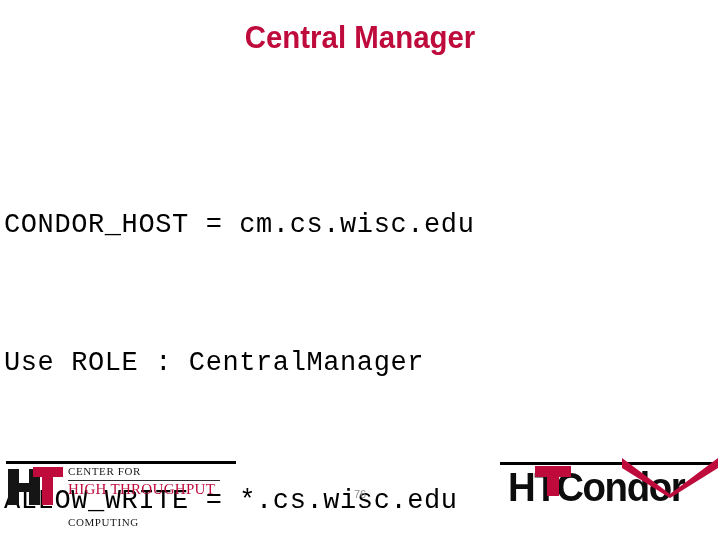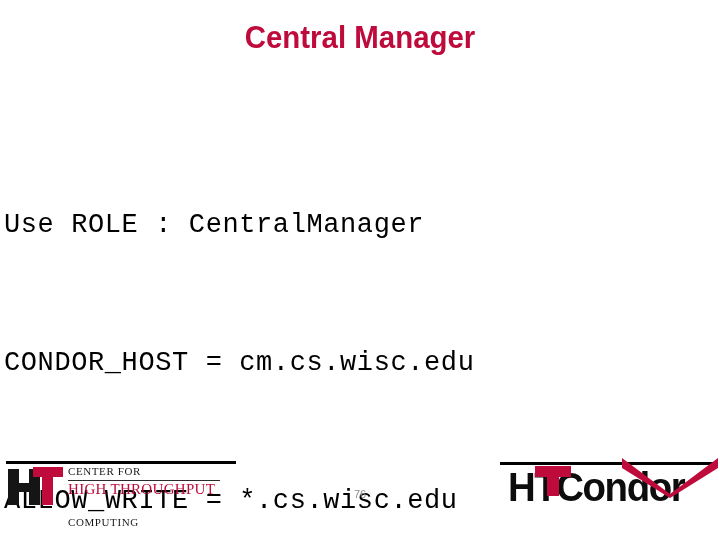--- a/index.html
+++ b/index.html
@@ -222,22 +222,22 @@
   }
 </style>
 </head>
 <body>
 
 <div id="slide">
 
   <div id="slide-title">Central Manager</div>
 
   <div id="code-block">
+    <span class="code-line">CONDOR_HOST = cm.cs.wisc.edu</span>
     <span class="code-line">Use ROLE : CentralManager</span>
-    <span class="code-line">CONDOR_HOST = cm.cs.wisc.edu</span>
     <span class="code-line">ALLOW_WRITE = *.cs.wisc.edu</span>
     
     
     
     
   </div>
 
   <div id="footer">
 
     <div id="chtc-logo">

